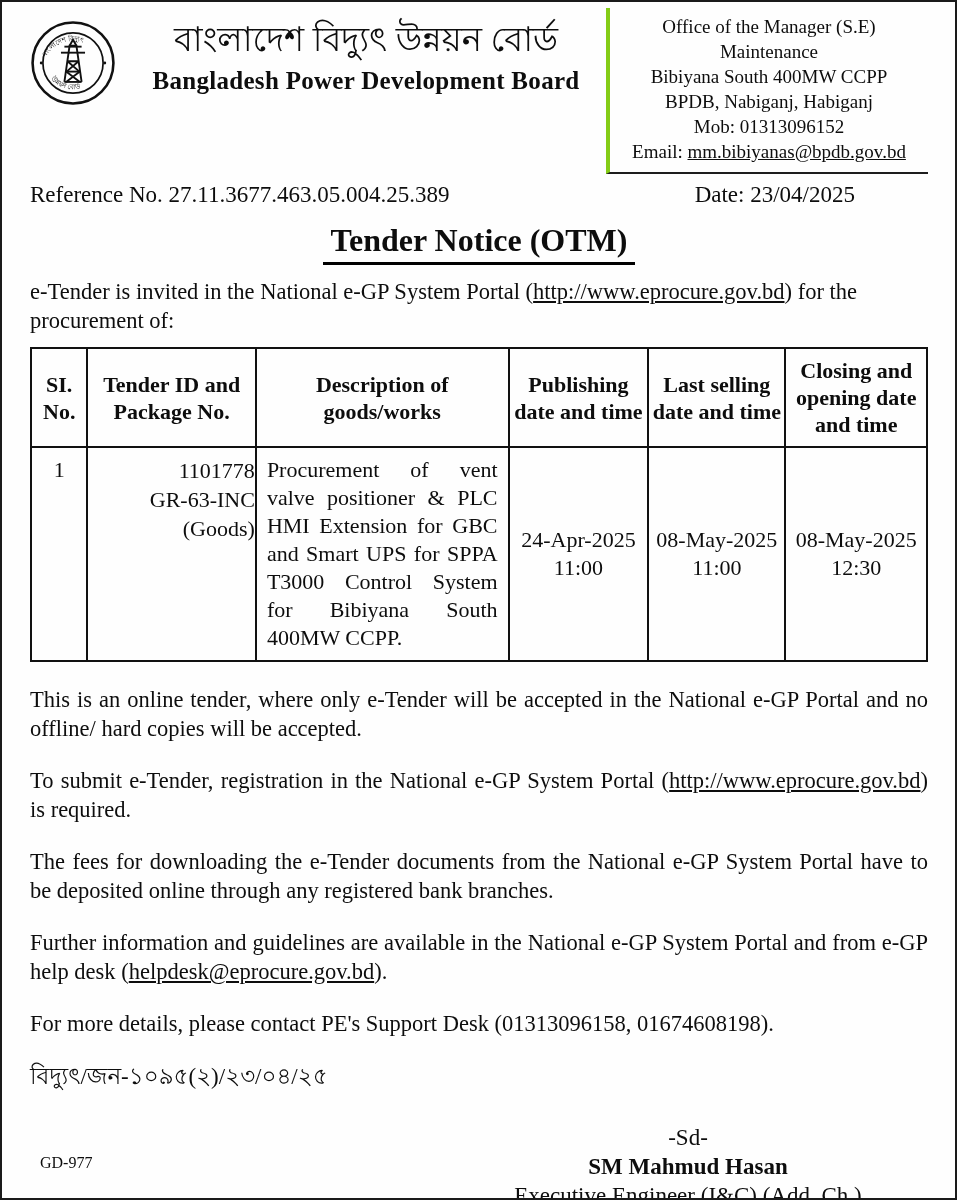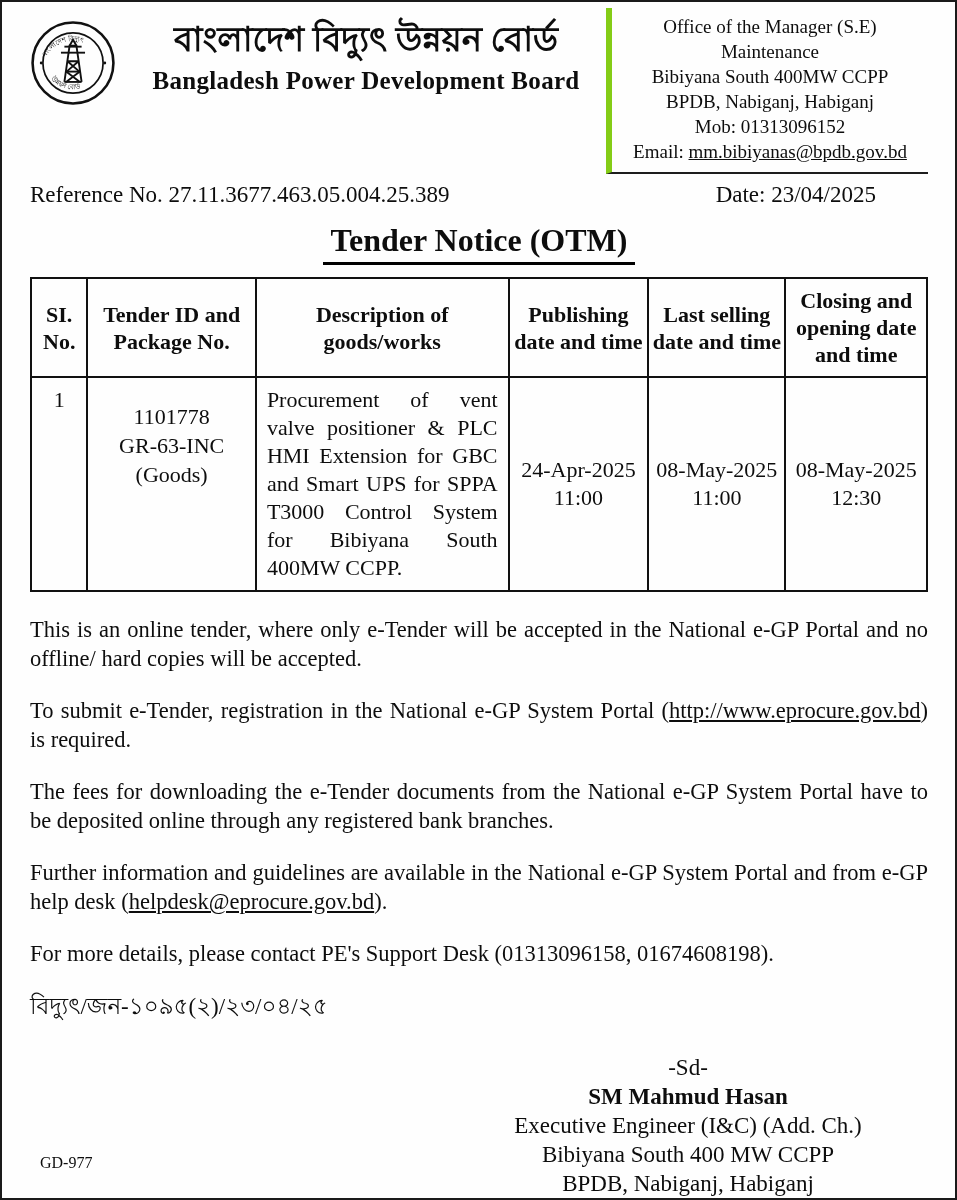--- a/index.html
+++ b/index.html
@@ -14,54 +14,54 @@
     border: 2px solid #1a1a1a;
     background: #fefefe;
     padding: 6px 27px 0 28px;
     position: relative;
     overflow: hidden;
   }
   
   .header { display: flex; align-items: stretch; }
   .logo-wrap { flex: 0 0 96px; padding-top: 12px; }
   .org-names { flex: 1; text-align: center; padding-top: 12px; }
-  .org-bn { font-size: 34px; font-weight: bold; line-height: 1.15; }
+  .org-bn { font-size: 34px; font-weight: normal; line-height: 1.15; }
   .org-en { font-size: 25px; font-weight: bold; margin-top: 8px; letter-spacing: 0.3px; text-align: center; }
   .office-info {
     flex: 0 0 322px;
-    border-left: 6px solid #84cc16;
+    border-left: 4px solid #84cc16;
     border-bottom: 2px solid #1d1d1d;
     text-align: center;
     font-size: 19px;
     line-height: 25px;
     padding: 6px 4px 8px 4px;
   }
   .link { color: inherit; text-decoration: underline; cursor: pointer; }
   
   .ref-row { display: flex; justify-content: space-between; font-size: 23px; margin-top: 8px; }
-  .ref-date { margin-right: 52px; }
+  .ref-date { margin-right: 73px; }
   
   .title-wrap { text-align: center; margin-top: 14px; }
   .doc-title {
     display: inline-block;
     font-size: 32px; font-weight: bold;
     border-bottom: 3px solid #000;
     padding: 0 8px 3px 8px;
   }
   
   .intro { font-size: 22.5px; line-height: 29px; margin-top: 12px; }
   .body-paras { margin-top: 14px; font-size: 22.5px; line-height: 29px; }
   .body-paras p { text-align: justify; margin-top: 23px; }
   
   table { width: 100%; border-collapse: collapse; margin-top: 12px; }
   th, td { border: 2px solid #111; }
   th { font-size: 22px; font-weight: bold; line-height: 27px; padding: 8px 3px; vertical-align: middle; text-align: center; }
   td { font-size: 22px; line-height: 28px; }
   td.c-sl   { text-align: center; vertical-align: top; padding-top: 8px; }
-  td.c-tid  { text-align: center; vertical-align: top; padding-top: 24px; line-height: 29px; }
+  td.c-tid  { text-align: right; vertical-align: top; padding-top: 8px; line-height: 29px; }
   td.c-desc { text-align: justify; vertical-align: top; padding: 8px 10px; }
   td.c-date { text-align: center; vertical-align: middle; padding: 4px 2px; }
   
   .memo-bn { margin-top: 20px; font-size: 23px; }
   .signature {
     margin-top: 26px; margin-left: auto;
     width: 480px; text-align: center;
     font-size: 23px; line-height: 29px;
   }
   .sig-name { font-weight: bold; }
@@ -110,20 +110,21 @@
 
   <div class="ref-row">
     <span>Reference No. 27.11.3677.463.05.004.25.389</span>
     <span class="ref-date">Date: 23/04/2025</span>
   </div>
 
   <div class="title-wrap">
     <span class="doc-title">Tender Notice (OTM)</span>
   </div>
 
+  <p class="intro"><span>e-Tender is invited in the National e-GP System Portal (</span><a class="link">http://www.eprocure.gov.bd</a><span>) for the procurement of:</span></p>
 
   <table>
     <colgroup>
       <col style="width:6.3%">
         <col style="width:18.8%">
         <col style="width:28.2%">
       <col style="width:15.6%">
         <col style="width:15.3%">
         <col style="width:15.8%">
     </colgroup>

